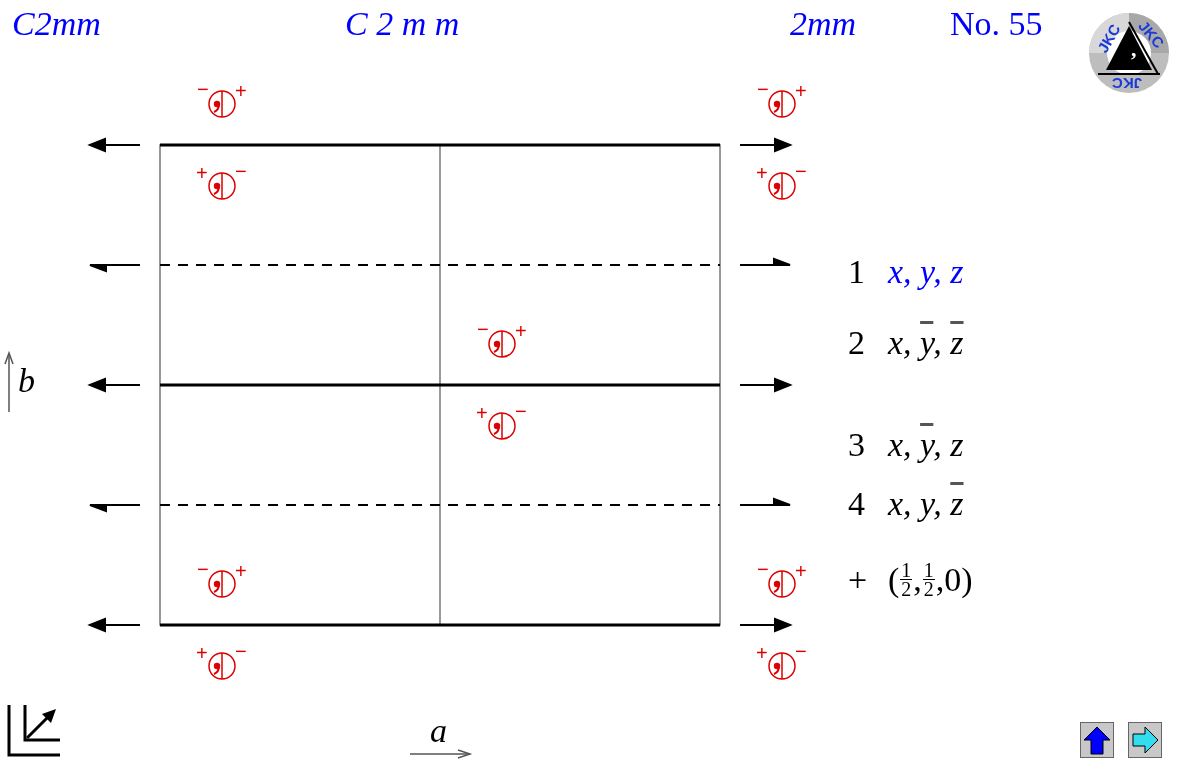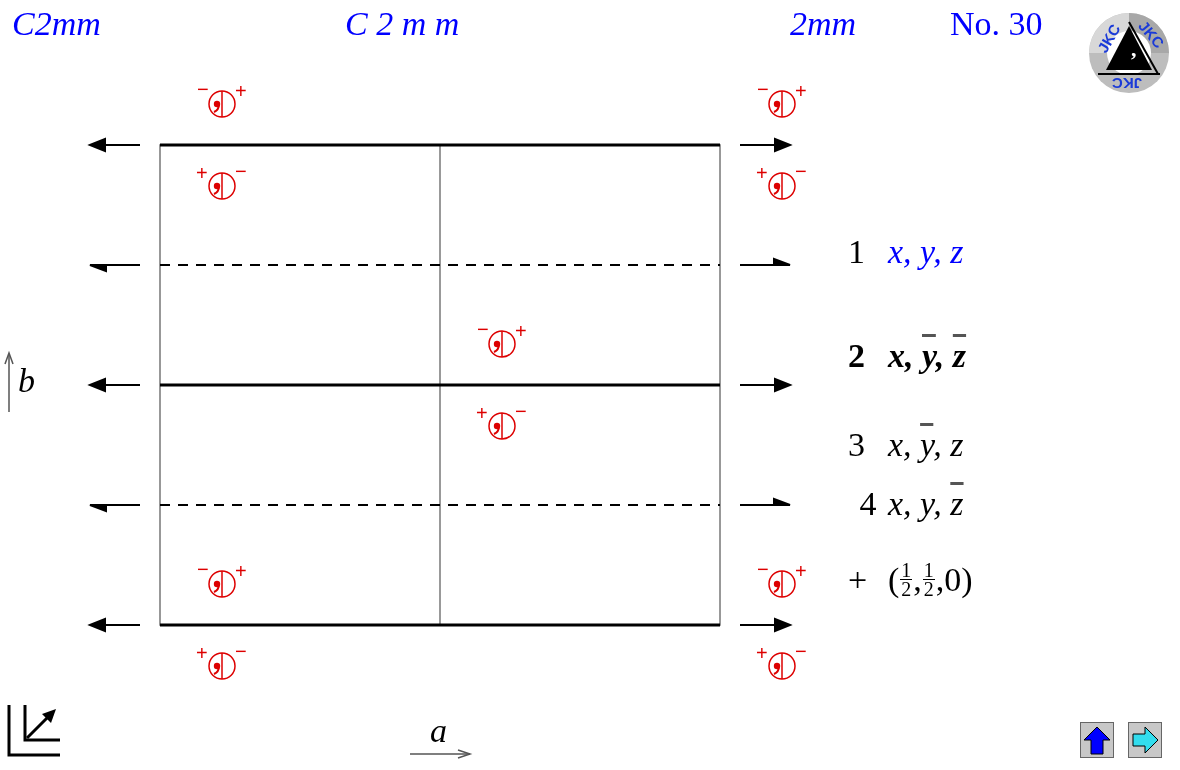--- a/index.html
+++ b/index.html
@@ -19,21 +19,21 @@
   .navbtn { position:absolute; top:722px; width:34px; height:36px; background:#c8c8c8; border:1px solid #666; box-sizing:border-box; cursor:pointer; }
   .navbtn svg { position:absolute; left:2px; top:2px; }
   .logo { position:absolute; left:1088px; top:12px; width:82px; height:82px; cursor:pointer; }
 </style>
 </head>
 <body>
 
 <div class="hdr it" style="left:12px;text-align:center;">C2mm</div>
 <div class="hdr it" style="left:345px;">C 2 m m</div>
 <div class="hdr it" style="left:750px;margin-left:40px;">2mm</div>
-<div class="hdr" style="left:950px;">No. 30</div>
+<div class="hdr" style="left:950px;">No. 55</div>
 
 <div class="logo">
   <svg width="82" height="82" viewBox="0 0 82 82">
     <circle cx="41" cy="41" r="40" fill="#bdbdbd"></circle>
     <path d="M41 1 A40 40 0 0 0 1 41 L41 41 Z" fill="#d8d8d8"></path>
     <path d="M41 1 A40 40 0 0 1 81 41 L41 41 Z" fill="#a8a8a8"></path>
     <circle cx="41" cy="41" r="22" fill="#fff"></circle>
     <polygon points="41,14 18,58 64,58" fill="#000"></polygon>
     <line x1="41" y1="10" x2="70" y2="62" stroke="#000" stroke-width="2"></line>
     <line x1="10" y1="62" x2="72" y2="62" stroke="#000" stroke-width="2"></line>
@@ -156,30 +156,30 @@
     <polyline points="9,705 9,755 60,755"></polyline>
     <polyline points="25,705 25,740 60,740"></polyline>
     <line x1="27" y1="738" x2="50" y2="715"></line>
     <polygon points="56,709 42,714 51,723" fill="#000" stroke="none"></polygon>
   </g>
 </svg>
 
 <div class="axis-label" style="left:18px; top:362px;">b</div>
 <div class="axis-label" style="left:430px; top:712px;">a</div>
 
-<div class="ops blue" style="top:232px;">
+<div class="ops blue" style="top:252px;">
   <span class="num">1</span><span class="coords">x, y, z</span>
 </div>
-<div class="ops" style="top:336px;font-weight:bold;">
+<div class="ops" style="top:323px;">
   <span class="num">2</span><span class="coords"><span>x</span>, <span class="ov">y</span>, <span class="ov">z</span></span>
 </div>
 <div class="ops" style="top:425px;">
   <span class="num">3</span><span class="coords"><span>x</span>, <span class="ov">y</span>, <span>z</span></span>
 </div>
-<div class="ops" style="top:484px;text-align:center;">
+<div class="ops" style="top:484px;">
   <span class="num">4</span><span class="coords"><span>x</span>, <span>y</span>, <span class="ov">z</span></span>
 </div>
 <div class="ops" style="top:560px;">
   <span class="num">+</span><span>(</span><span class="frac"><span class="n">1</span><span>2</span></span>,<span class="frac"><span class="n">1</span><span>2</span></span><span>,0)</span>
 </div>
 
 <div class="navbtn" style="left:1080px;">
   <svg width="28" height="30" viewBox="0 0 28 30">
     <polygon points="14,2 27,15 20,15 20,29 8,29 8,15 1,15" fill="#0000ff" stroke="#000" stroke-width="1"></polygon>
   </svg>

